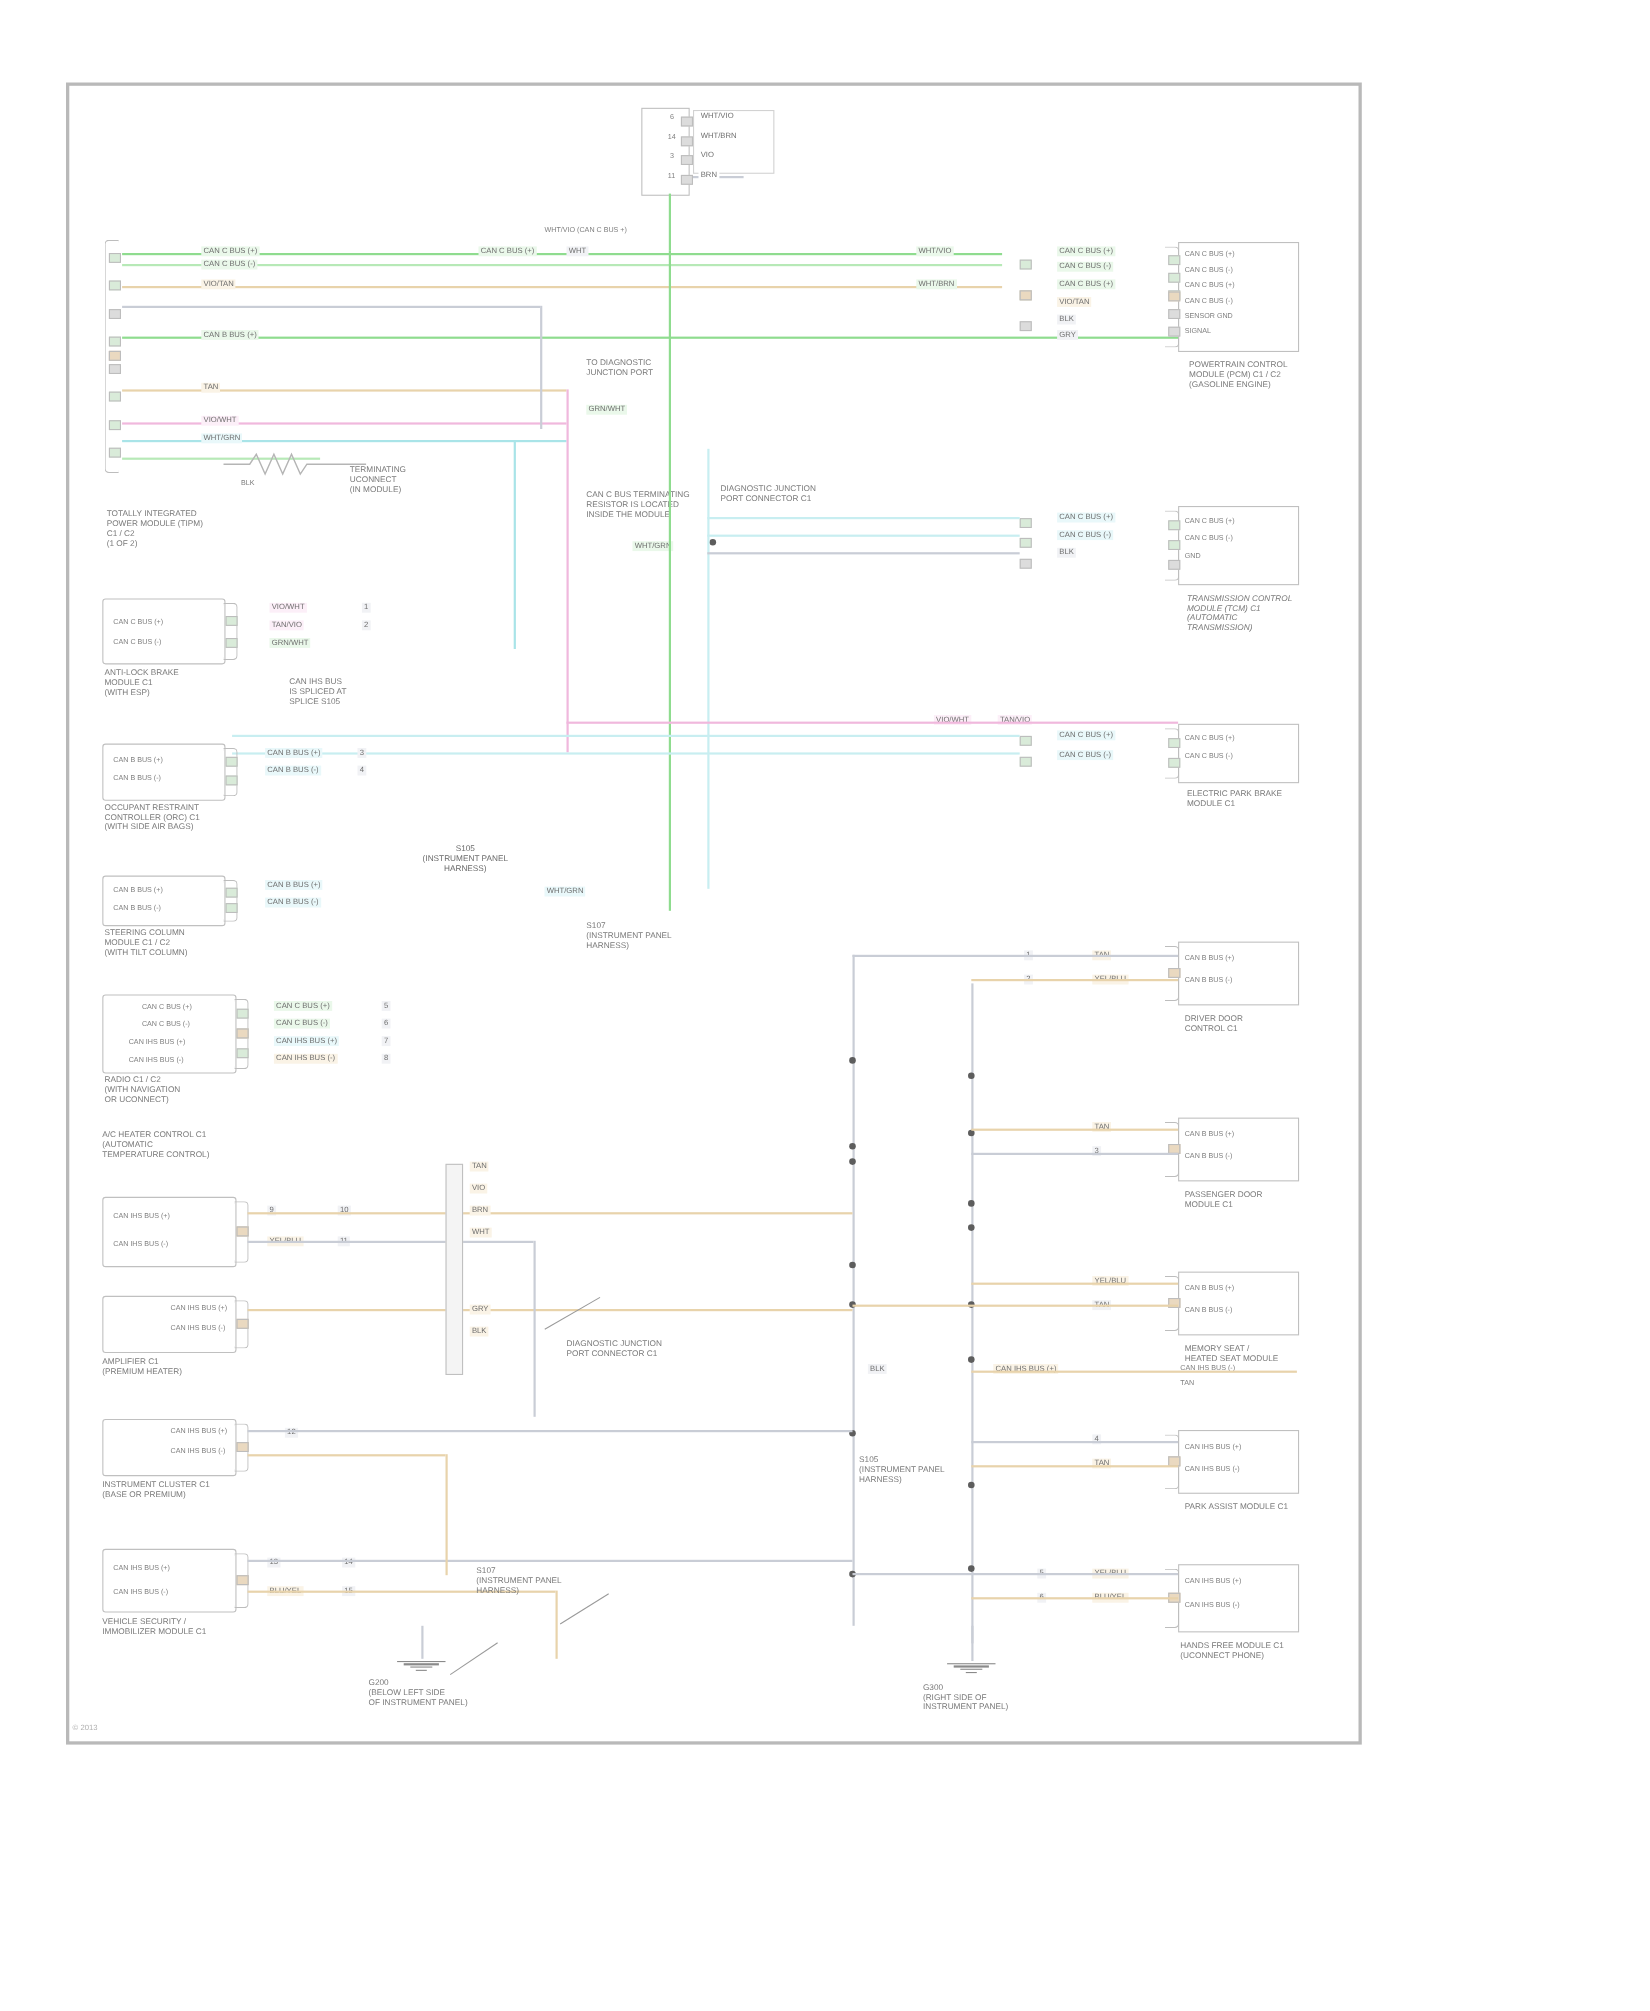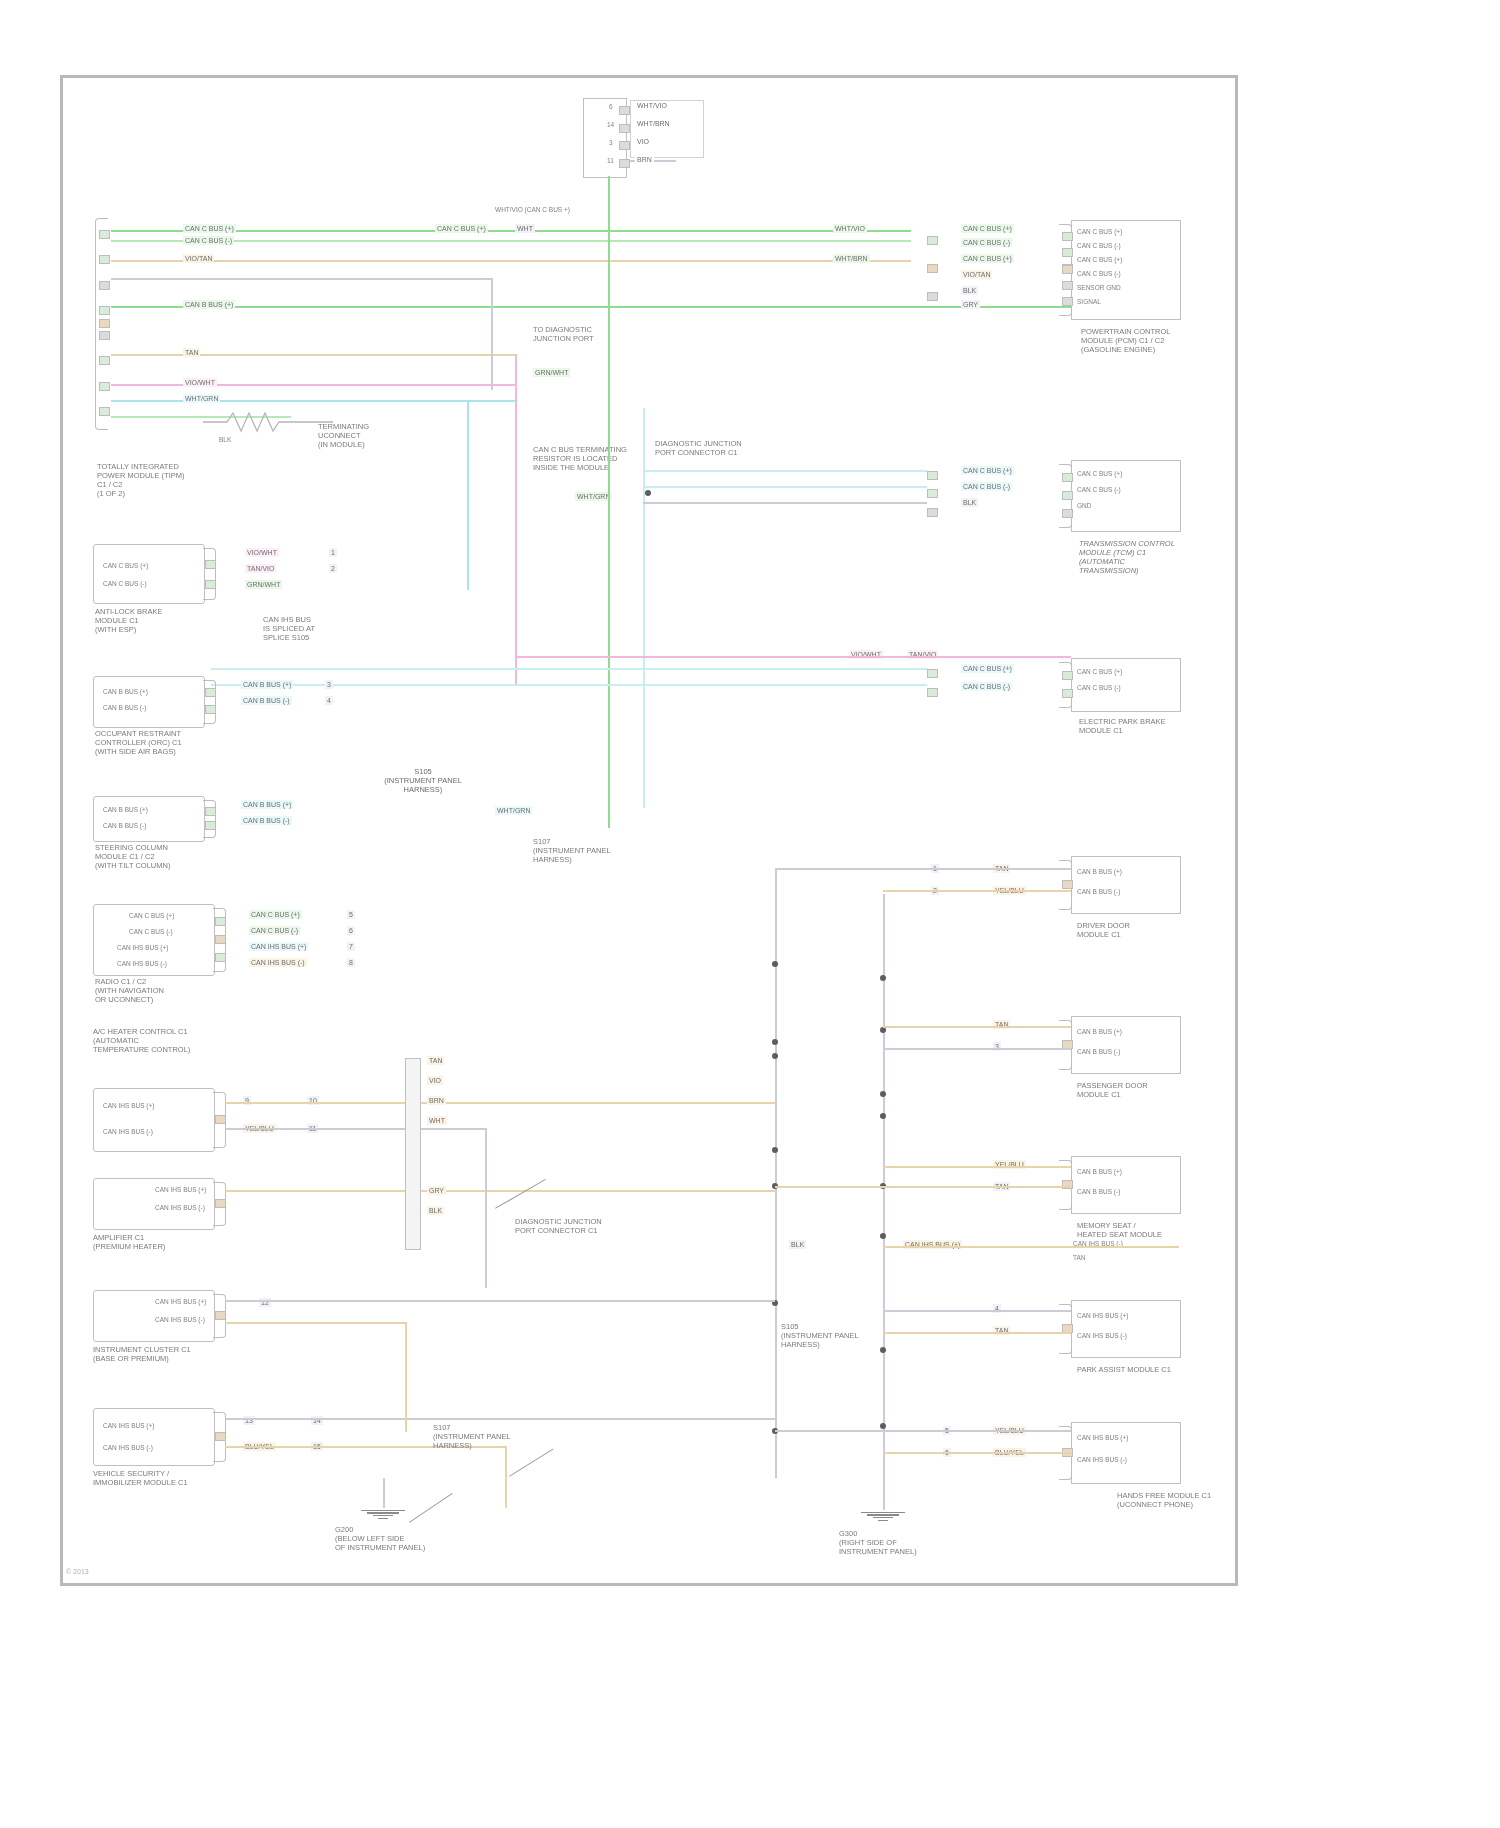--- a/index.html
+++ b/index.html
@@ -424,21 +424,21 @@
 
   <div class="box" style="left:1008px;top:778px;width:108px;height:56px;"></div>
   <div class="brk rt" style="left:996px;top:782px;width:12px;height:48px;"></div>
   <div class="pins" style="left:999px;top:786px;height:40px;">
     <div class="pin t"></div>
     <div class="pin t"></div>
   </div>
   <div class="t tiny" style="left:1014px;top:790px;">CAN B BUS (+)</div>
   <div class="t tiny" style="left:1014px;top:810px;">CAN B BUS (-)</div>
   <div class="t note" style="left:1014px;top:844px;">DRIVER DOOR
-MODULE C1</div>
+CONTROL C1</div>
   <div class="chip on-gry" style="left:868px;top:786px;">1</div>
   <div class="chip on-tan" style="left:930px;top:786px;">TAN</div>
   <div class="chip on-gry" style="left:868px;top:808px;">2</div>
   <div class="chip on-tan" style="left:930px;top:808px;">YEL/BLU</div>
 
   <div class="wire h c-gry" style="left:712px;top:790px;width:296px;"></div>
   <div class="wire h c-tan" style="left:820px;top:812px;width:188px;"></div>
 
   <div class="box" style="left:1008px;top:938px;width:108px;height:56px;"></div>
   <div class="brk rt" style="left:996px;top:942px;width:12px;height:48px;"></div>
@@ -494,21 +494,21 @@
   <div class="wire h c-tan" style="left:820px;top:1254px;width:188px;"></div>
 
   <div class="box" style="left:1008px;top:1344px;width:108px;height:60px;"></div>
   <div class="brk rt" style="left:996px;top:1348px;width:12px;height:52px;"></div>
   <div class="pins" style="left:999px;top:1352px;height:44px;">
     <div class="pin t"></div>
     <div class="pin t"></div>
   </div>
   <div class="t tiny" style="left:1014px;top:1356px;">CAN IHS BUS (+)</div>
   <div class="t tiny" style="left:1014px;top:1378px;">CAN IHS BUS (-)</div>
-  <div class="t note" style="left:1010px;top:1414px;margin-left:44px;">HANDS FREE MODULE C1
+  <div class="t note" style="left:1010px;top:1414px;">HANDS FREE MODULE C1
 (UCONNECT PHONE)</div>
   <div class="chip on-gry" style="left:880px;top:1348px;">5</div>
   <div class="chip on-tan" style="left:930px;top:1348px;">YEL/BLU</div>
   <div class="chip on-gry" style="left:880px;top:1370px;">6</div>
   <div class="chip on-tan" style="left:930px;top:1370px;">BLU/YEL</div>
 
   <div class="wire h c-gry" style="left:712px;top:1352px;width:296px;"></div>
   <div class="wire h c-tan" style="left:820px;top:1374px;width:188px;"></div>
 
   <div class="gnd" style="left:298px;top:1430px;width:44px;">

